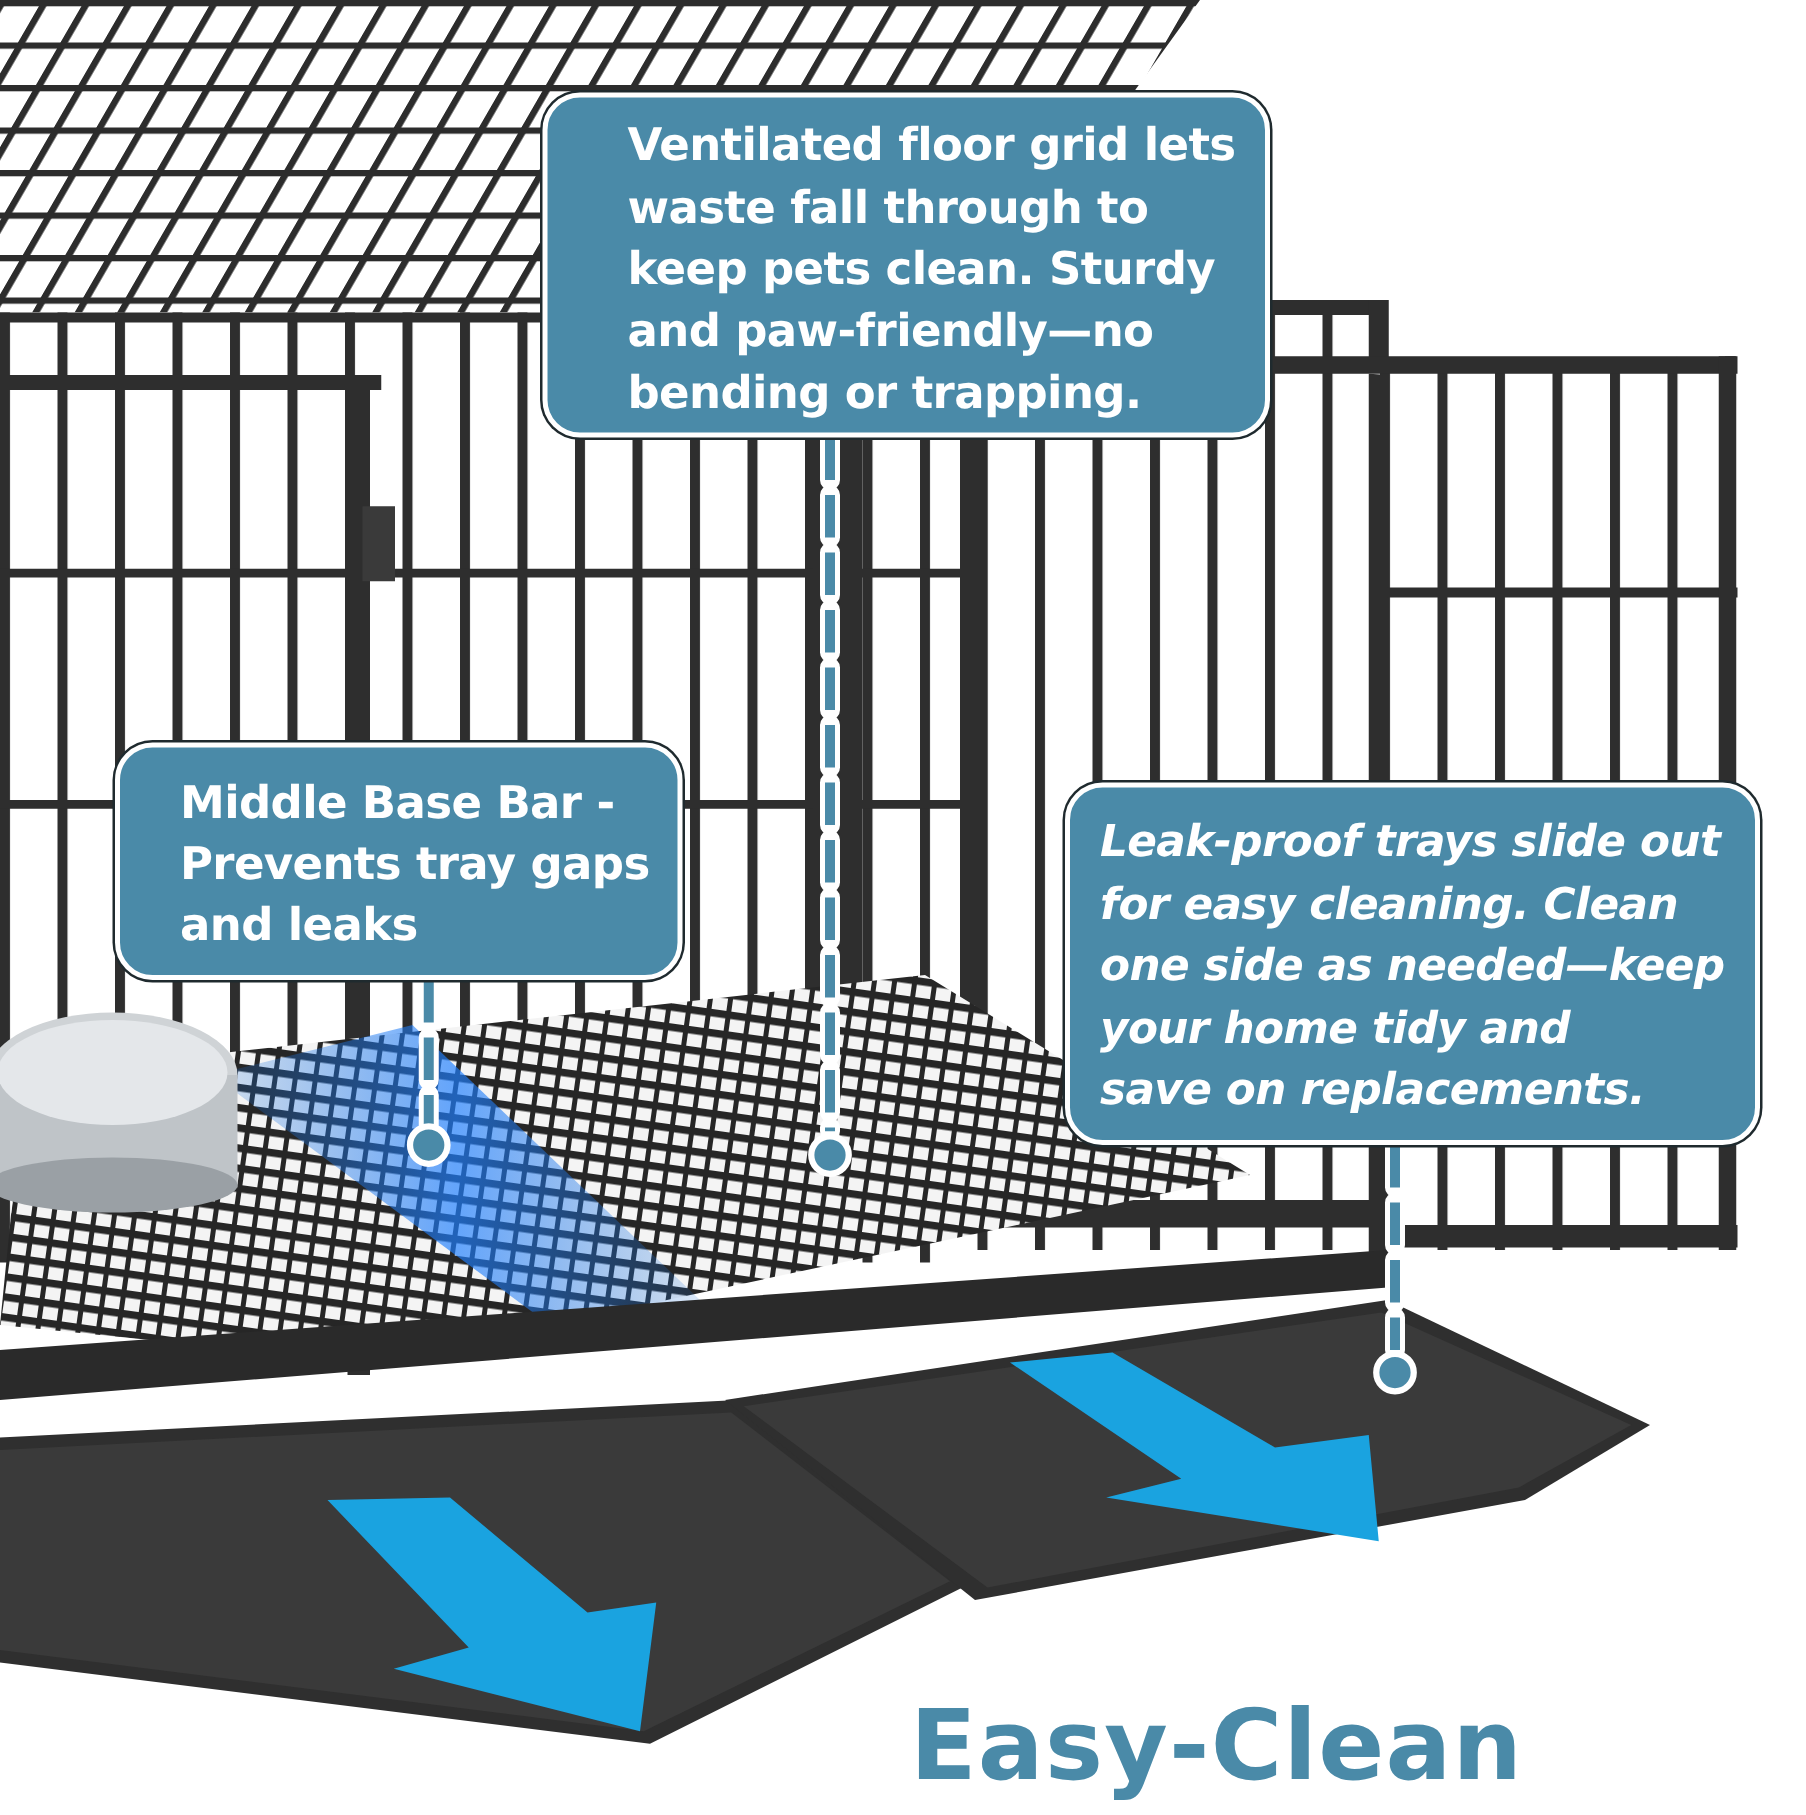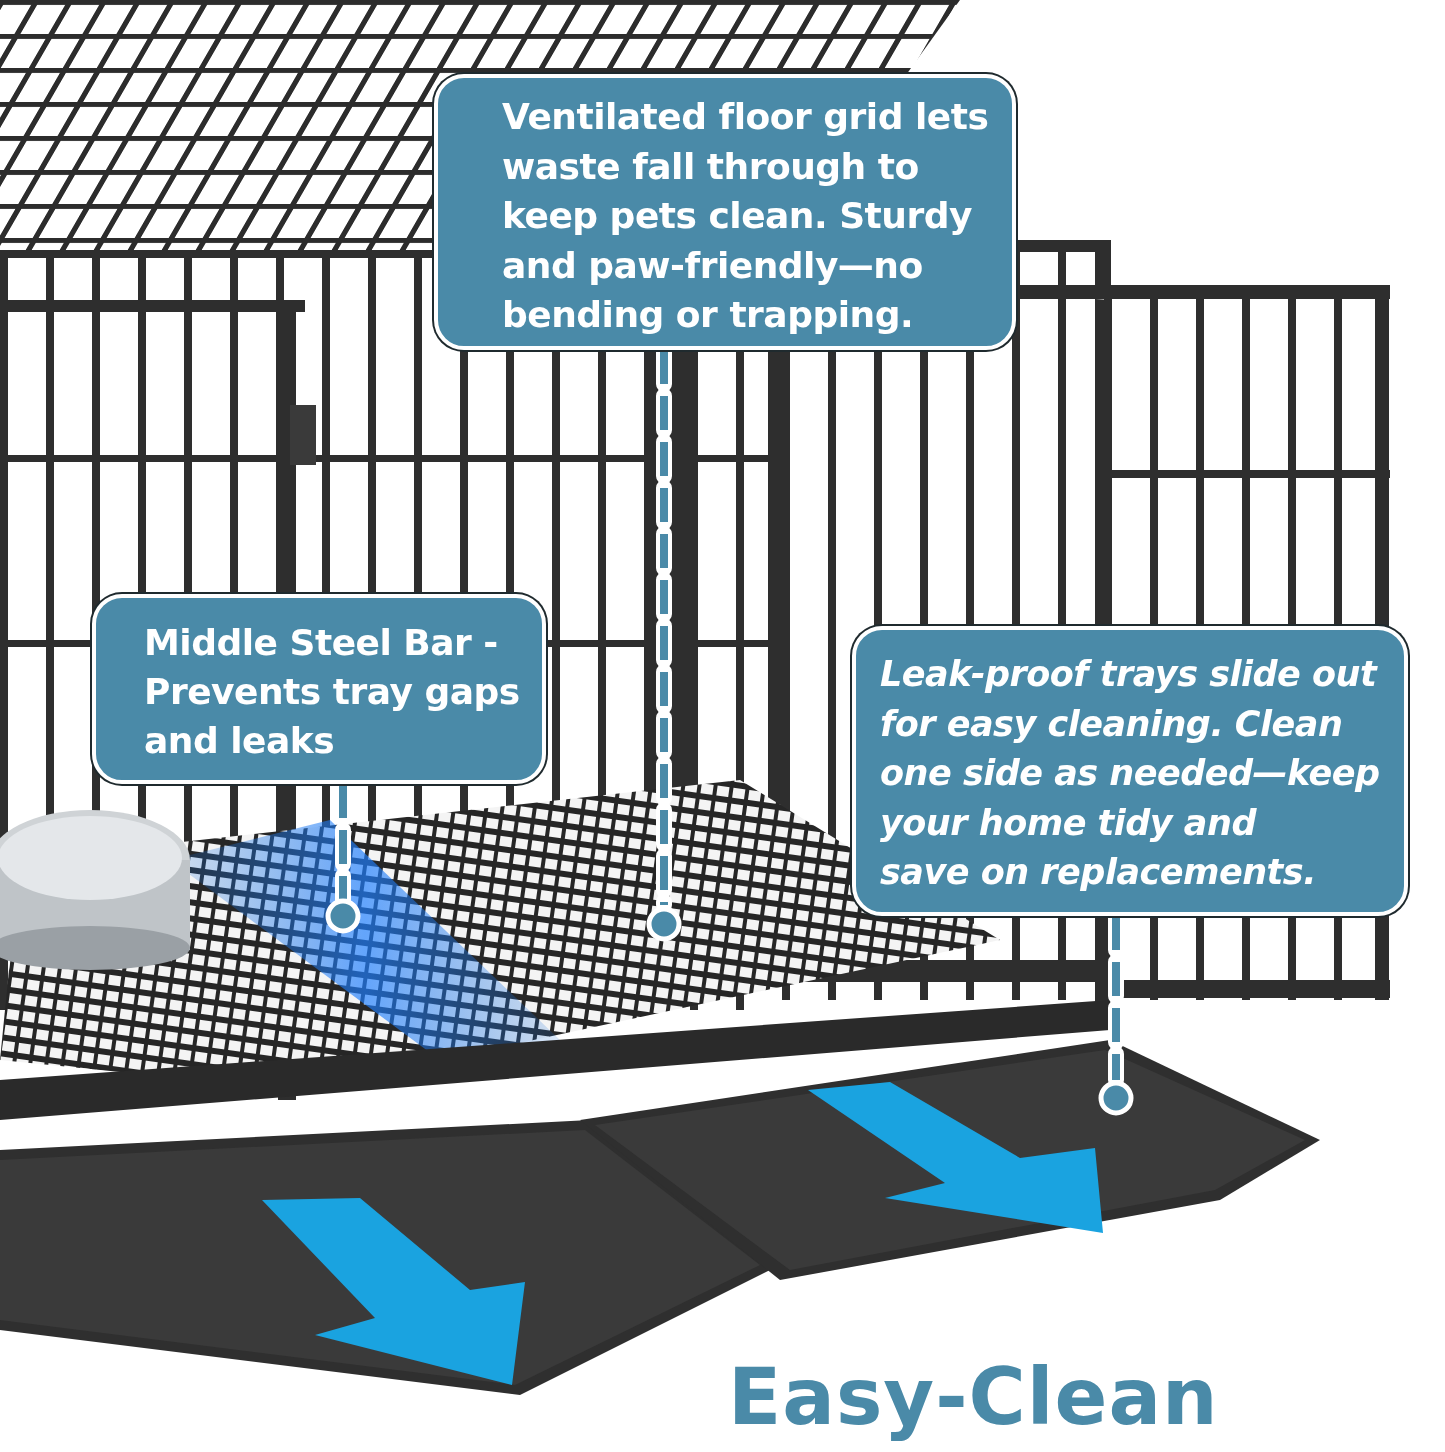--- a/index.html
+++ b/index.html
@@ -102,21 +102,21 @@
 </svg>
 
 <div class="callout c1">
   <p>Ventilated floor grid lets
 waste fall through to
 keep pets clean. Sturdy
 and paw-friendly—no
 bending or trapping.</p>
 </div>
 <div class="callout c2">
-  <p>Middle Steel Bar -
+  <p>Middle Base Bar -
 Prevents tray gaps
 and leaks</p>
 </div>
 <div class="callout c3">
   <p>Leak-proof trays slide out
 for easy cleaning. Clean
 one side as needed—keep
 your home tidy and
 save on replacements.</p>
 </div>

